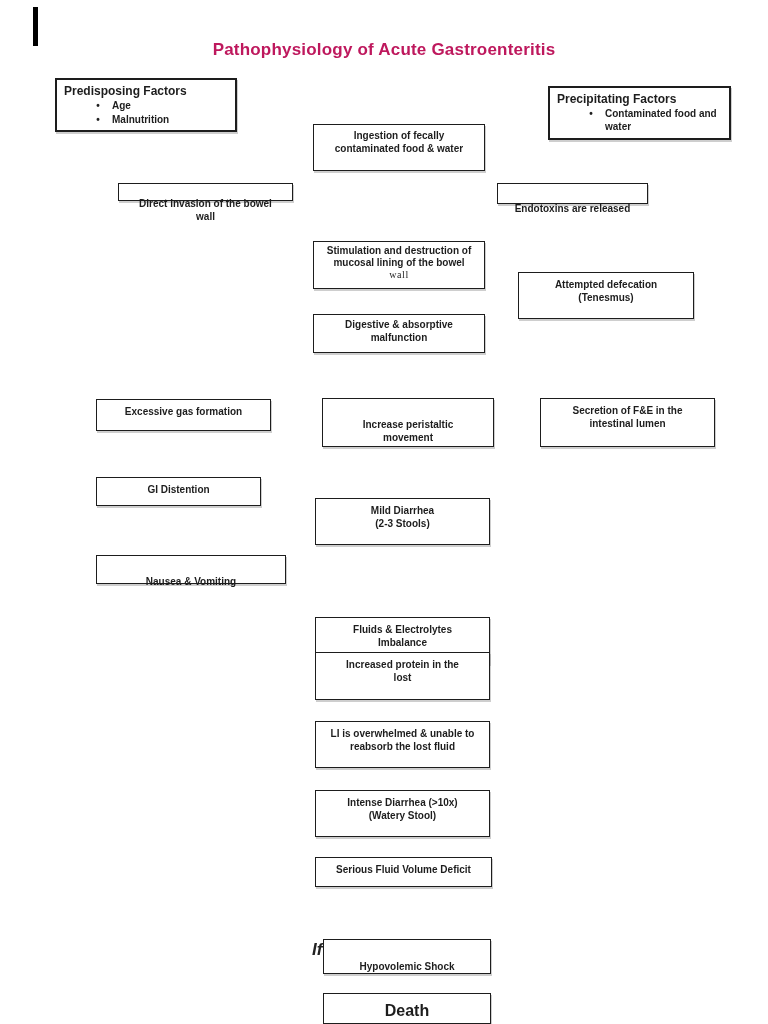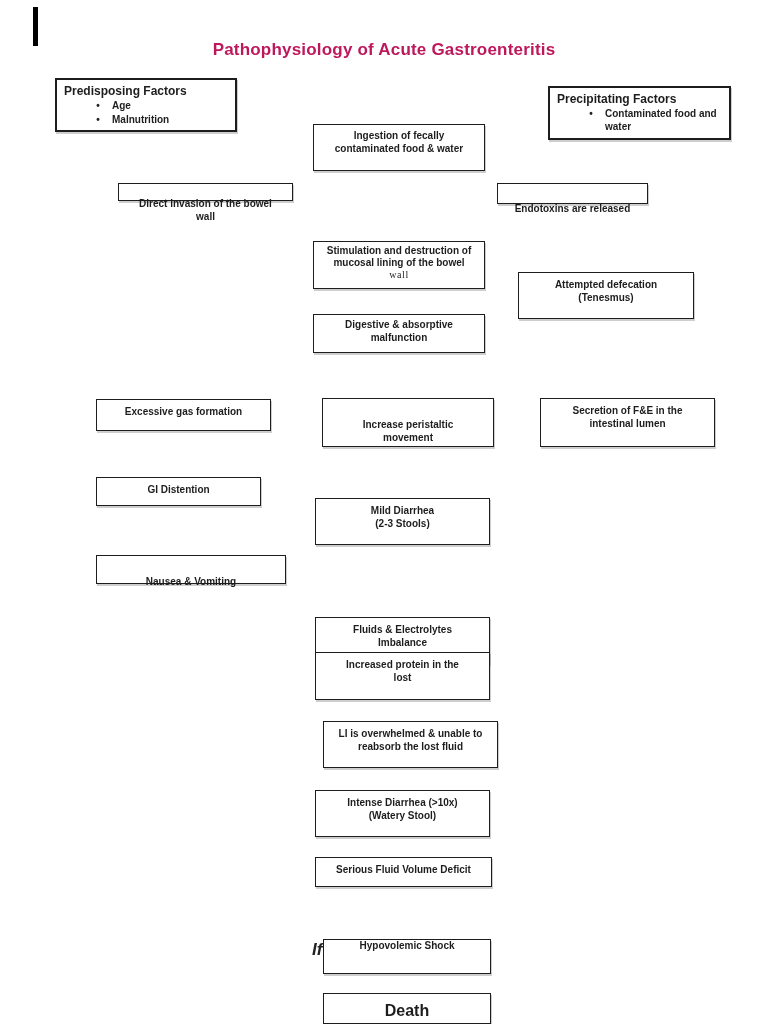--- a/index.html
+++ b/index.html
@@ -155,37 +155,37 @@
   <div class="box" style="left:315px; top:583px; width:175px; height:47px; padding-top:6px;margin-top:34px;">
     <span class="line">Fluids &amp; Electrolytes</span>
     <span class="line">Imbalance</span>
   </div>
 
   <div class="box" style="left:315px; top:652px; width:175px; height:48px; padding-top:6px;">
     <span class="line">Increased protein in the</span>
     <span class="line">lost</span>
   </div>
 
-  <div class="box" style="left:323px; top:721px; width:175px; height:47px; padding-top:6px;">
+  <div class="box" style="left:315px; top:721px; width:175px; height:47px; padding-top:6px;">
     <span class="line">LI is overwhelmed &amp; unable to</span>
     <span class="line">reabsorb the lost fluid</span>
   </div>
 
   <div class="box bi" style="left:315px; top:790px; width:175px; height:47px; padding-top:6px;">
     <span class="line">Intense Diarrhea (&gt;10x)</span>
     <span class="line">(Watery Stool)</span>
   </div>
 
   <div class="box bold-line" style="left:315px; top:857px; width:177px; height:30px; padding-top:6px;">
     <span class="line">Serious Fluid Volume Deficit</span>
   </div>
 
   <div class="floating-label" style="left:312px; top:916px;">If untreated...</div>
 
-  <div class="box bold-line" style="left:323px; top:939px; width:168px; height:35px; padding-top:0;text-align:center;">
+  <div class="box bold-line" style="left:323px; top:939px; width:168px; height:35px; padding-top:21px;text-align:center;">
     <span class="line">Hypovolemic Shock</span>
   </div>
 
   <div class="box bold-line" style="left:323px; top:993px; width:168px; height:31px; padding-top:7px; font-size:16px;">
     <span class="line">Death</span>
   </div>
 
 </div>
 
 </body></html>

